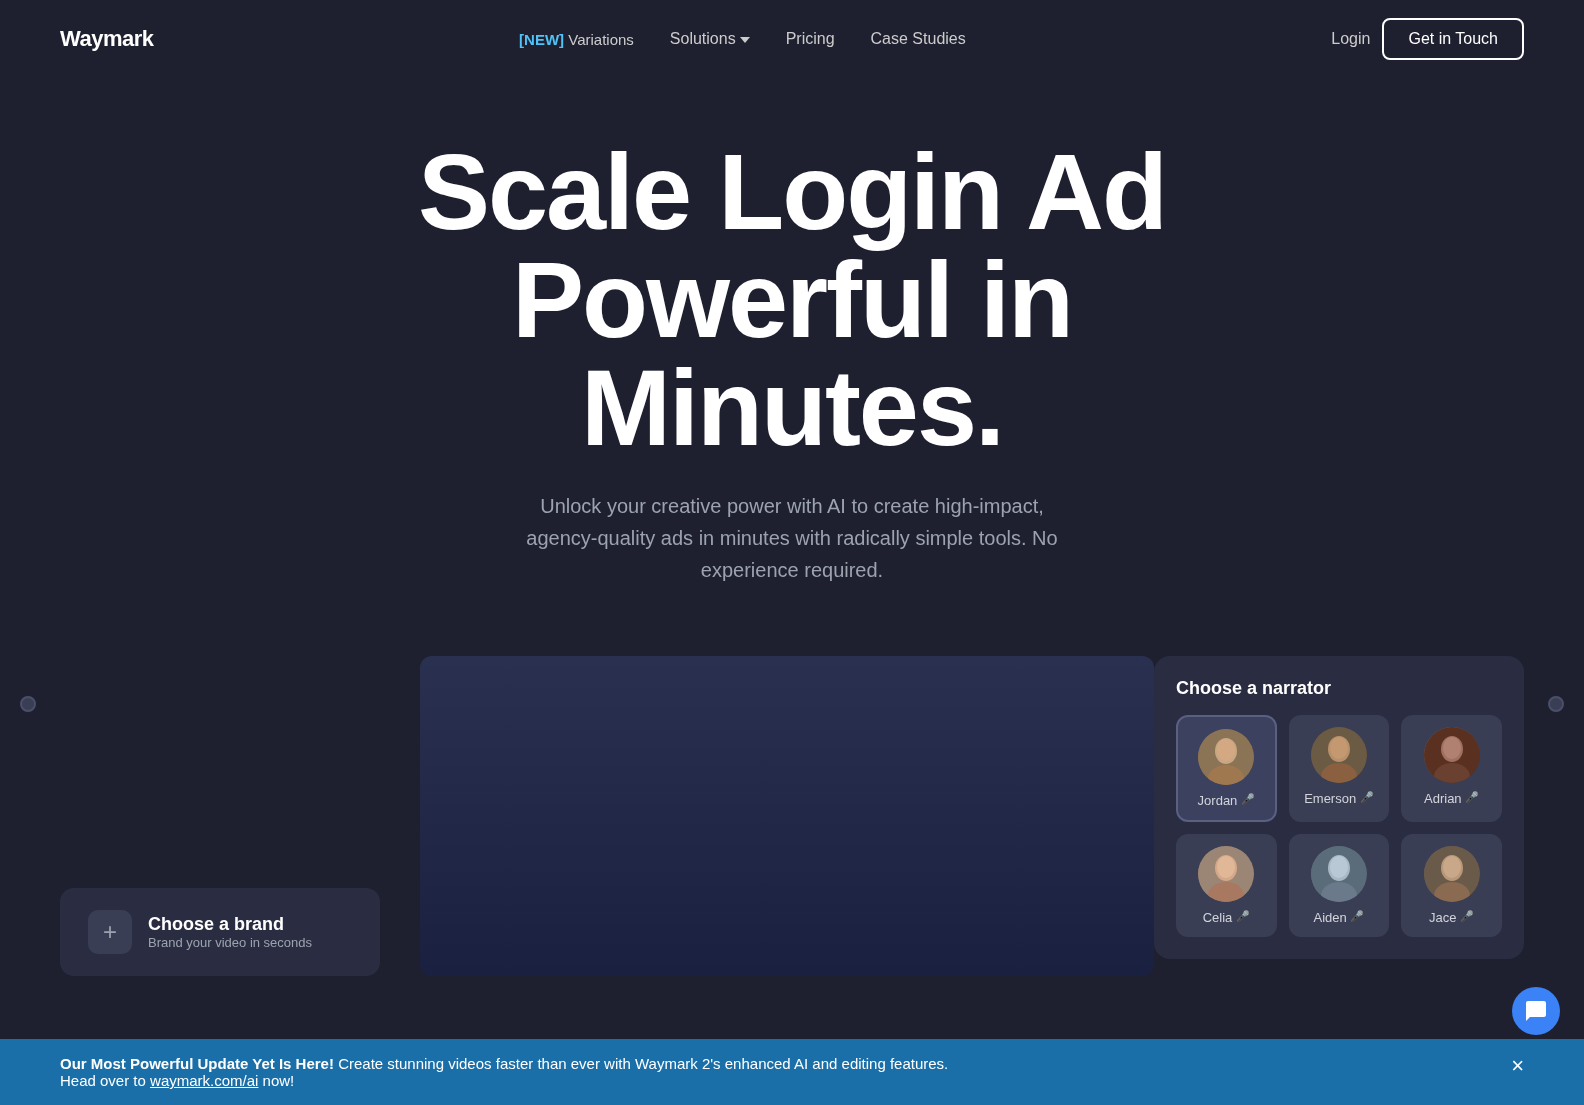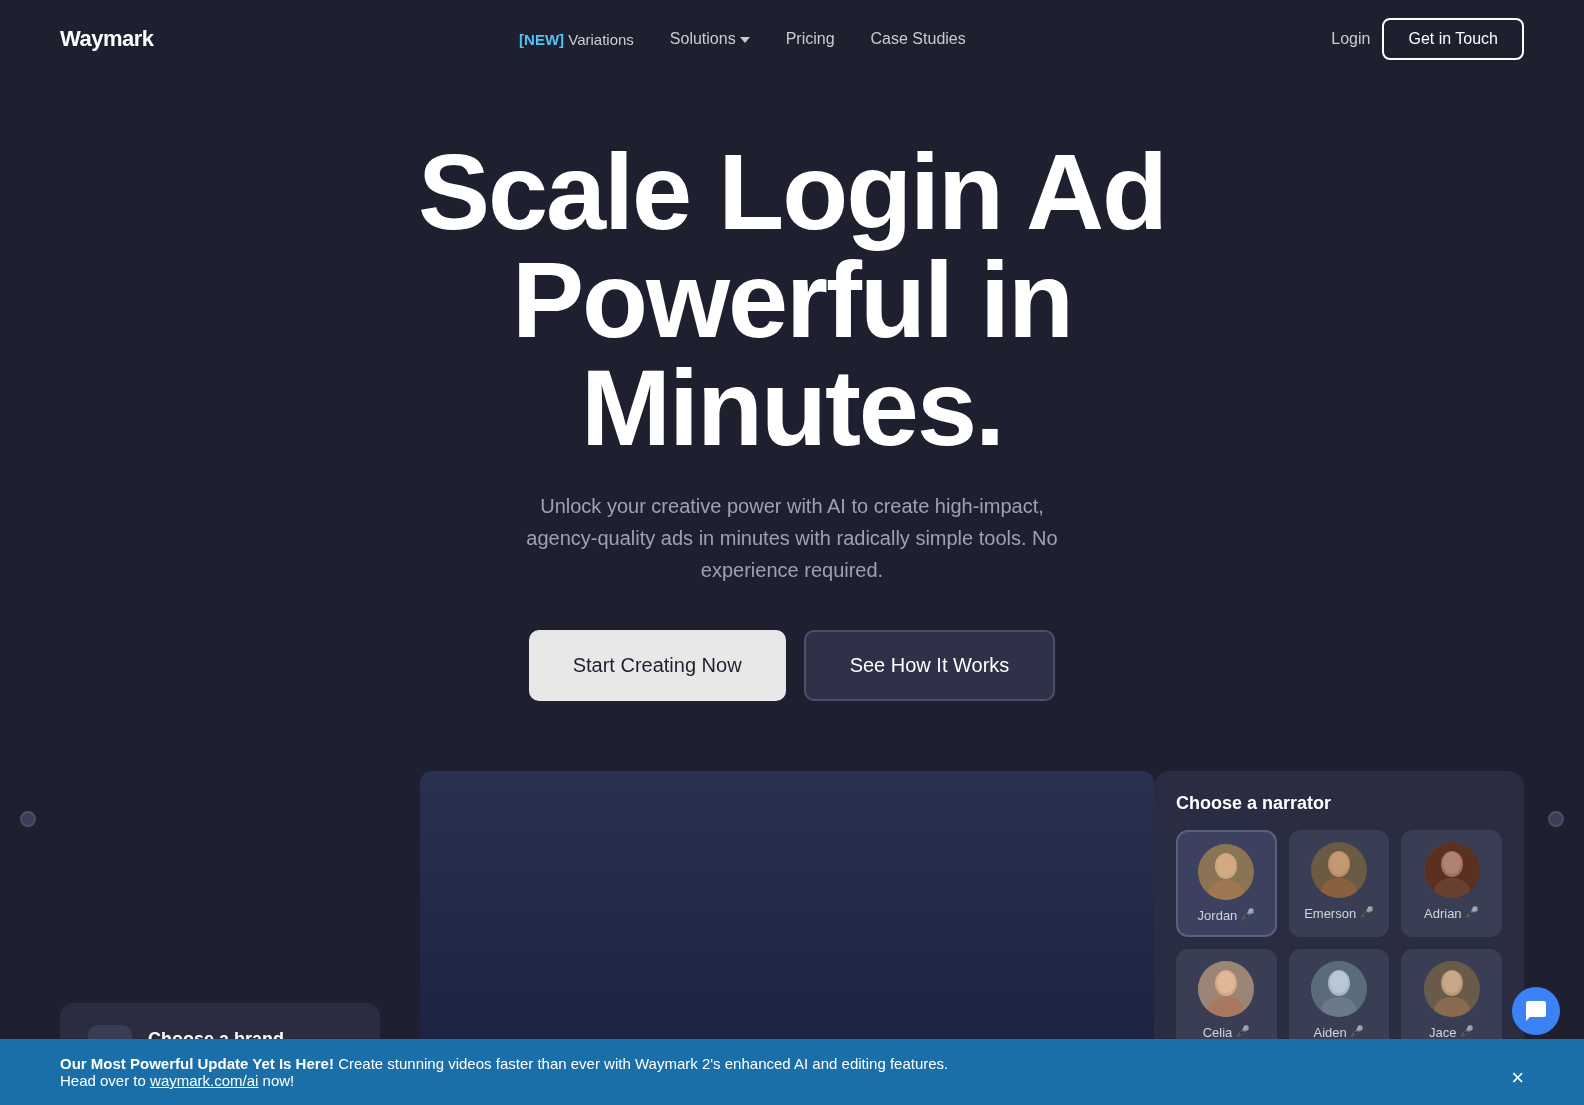--- a/index.html
+++ b/index.html
@@ -262,21 +262,21 @@
 
     
     .notification-banner {
       position: fixed;
       bottom: 0;
       left: 0;
       right: 0;
       background: #1a6fa8;
       padding: 16px 60px;
       display: flex;
-      align-items: flex-end;
+      align-items: flex-start;
       justify-content: space-between;
       z-index: 200;
     }
     .notification-text {
       font-size: 15px;
       color: #ffffff;
       max-width: 900px;
     }
     .notification-text strong {
       font-weight: 700;
@@ -373,24 +373,20 @@
   </div>
 </nav>
 
 <section class="hero">
   <h1 class="hero-title">
     <span>Scale Login Ad</span><br>
     <span>Powerful in</span><br>
     <span>Minutes.</span>
   </h1>
   <p class="hero-subtitle">Unlock your creative power with AI to create high-impact, agency-quality ads in minutes with radically simple tools. No experience required.</p>
-  <div class="hero-buttons">
-    <button class="btn-start">Start Creating Now</button>
-    <button class="btn-how">See How It Works</button>
-  </div>
 </section>
 
 <div class="bottom-section" style="position:relative; margin-top:40px; height:320px; padding:0 60px;">
 
   <div class="side-indicator side-indicator-left"></div>
 
   <div class="side-indicator side-indicator-right"></div>
 
   <div class="center-indicator" style="position:absolute; left:50%; top:20px; transform:translateX(-50%); width:44px; height:8px; background:#4a4f6a; border-radius:4px;"></div>
 

